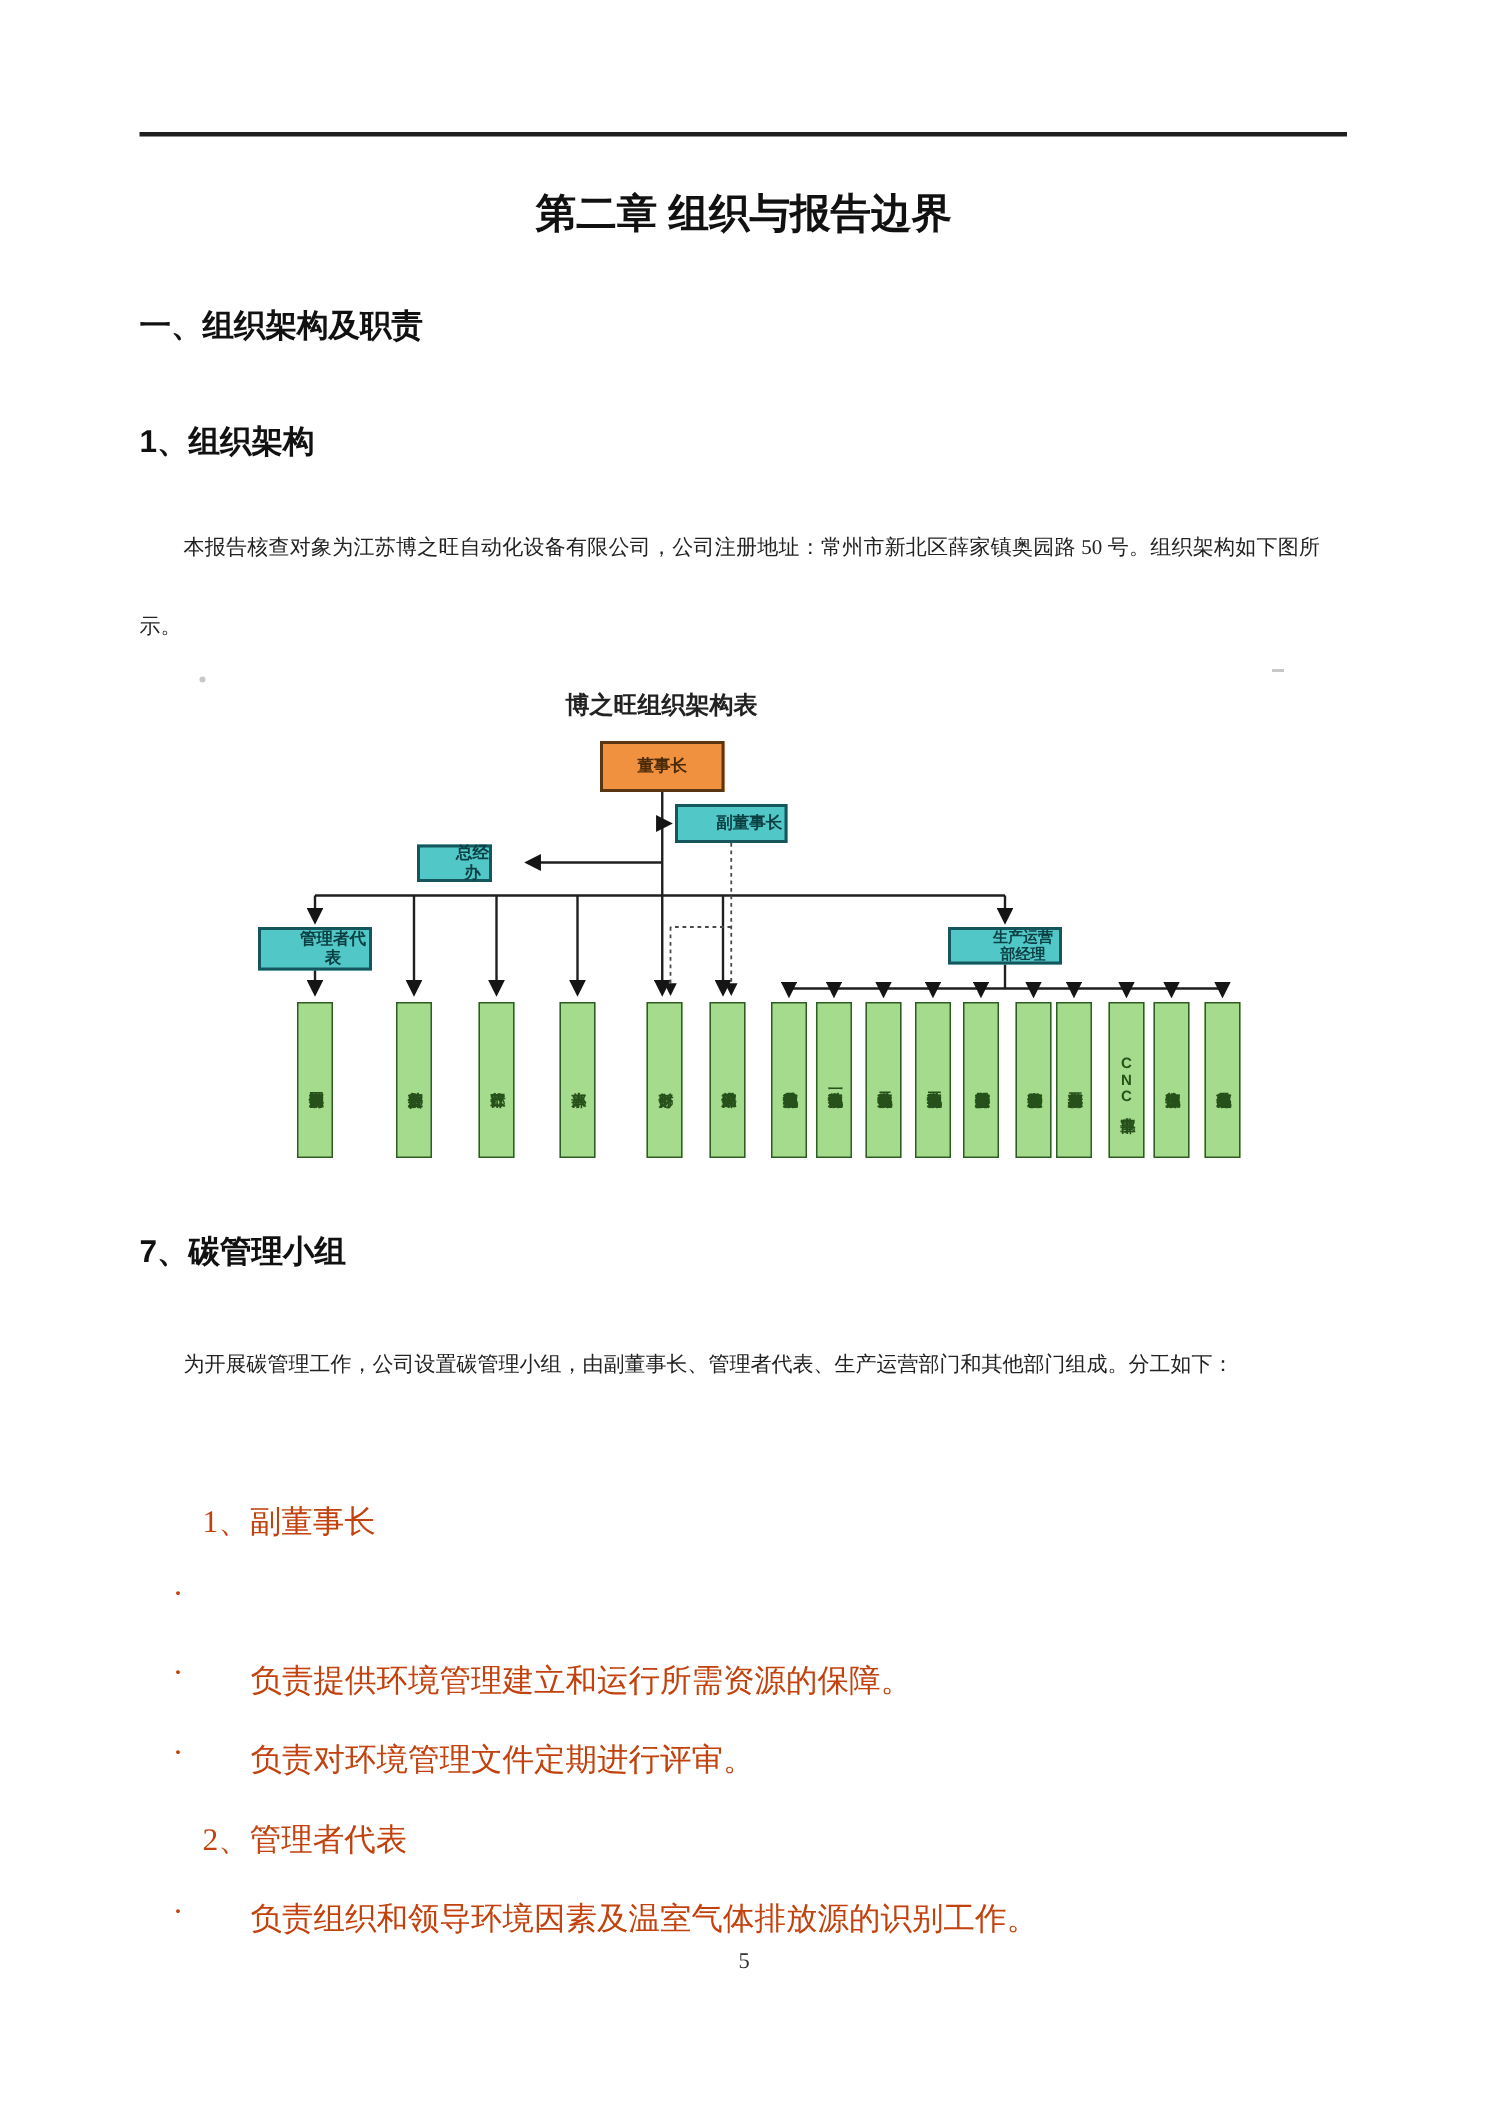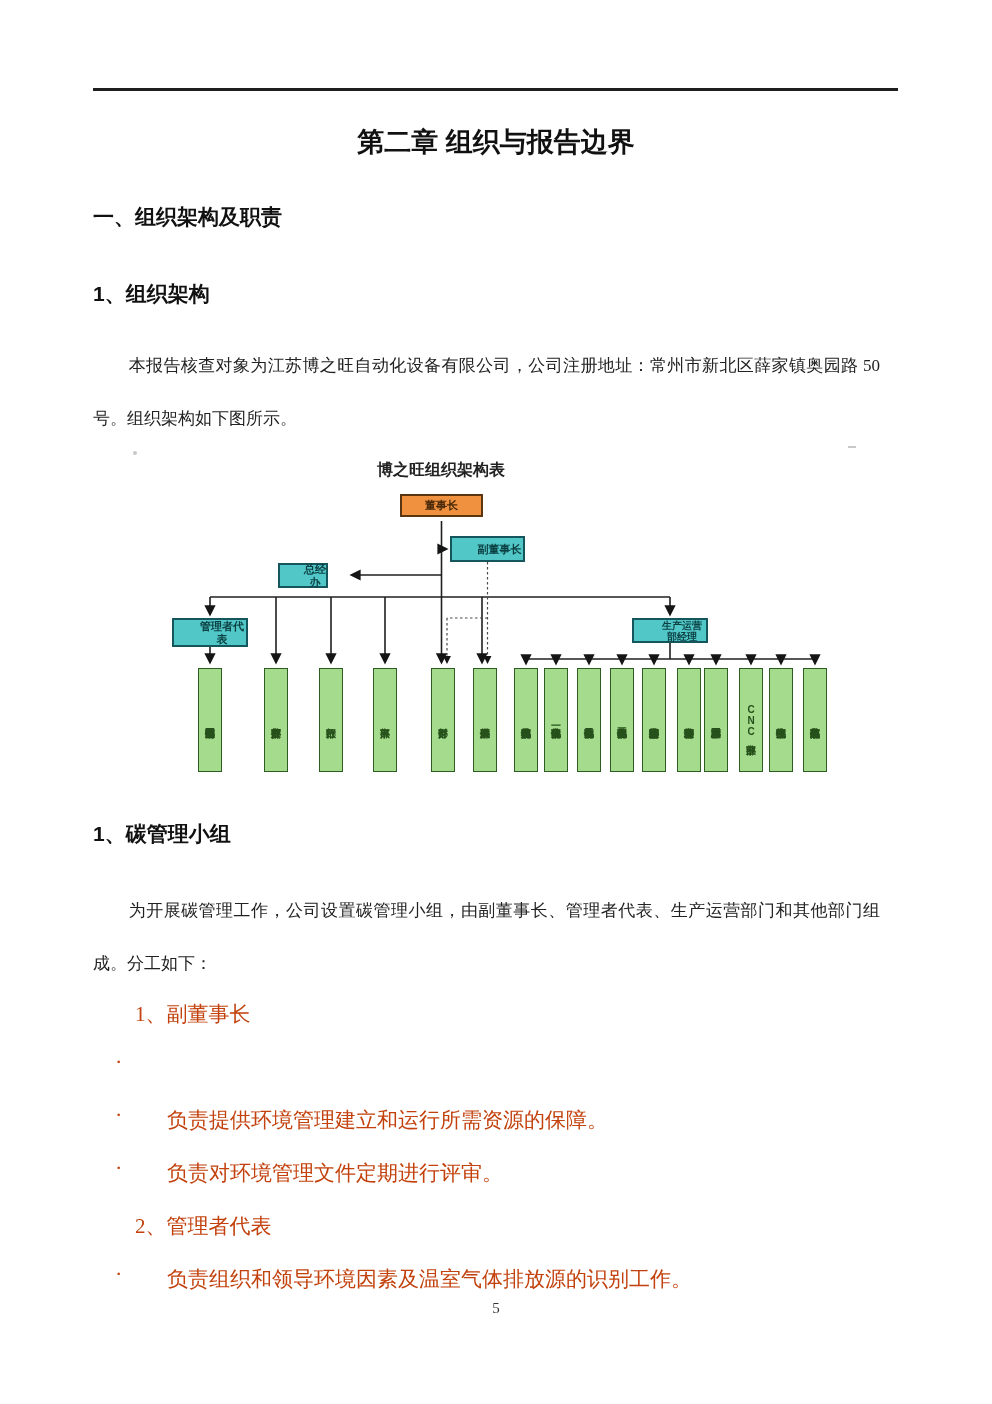--- a/index.html
+++ b/index.html
@@ -8,21 +8,21 @@
     font-family:"Liberation Serif","DejaVu Serif",serif;color:#1c1c1c;
     overflow:hidden;
   }
   .abs{position:absolute;}
   .sans{font-family:"Liberation Sans","DejaVu Sans",sans-serif;}
 
   
   .top-rule{left:93px;top:88px;width:805px;height:3px;background:#1f1f1f;}
   .doc-title{left:0;top:124px;width:992px;text-align:center;font-size:27px;font-weight:bold;color:#111;}
   .h-sec{left:93px;font-size:21px;font-weight:bold;color:#111;}
-  .para{left:93px;width:787px;font-size:17px;line-height:53px;text-align:justify;text-indent:2.1em;color:#222;}
+  .para{left:93px;width:787px;font-size:14px;line-height:53px;text-align:justify;text-indent:2.1em;color:#222;}
   .list-row{left:0;width:900px;height:30px;font-size:21px;color:#c2410c;}
   .list-label{position:absolute;left:135px;top:0;}
   .list-bullet{position:absolute;left:115px;top:-4px;font-size:22px;}
   .list-text{position:absolute;left:167px;top:0;}
   .page-num{left:0;top:1300px;width:992px;text-align:center;font-size:15px;color:#333;}
 
   
   .chart{left:130px;top:448px;width:740px;height:345px;background:#fff;}
   .chart svg{position:absolute;left:0;top:0;}
   .chart-title{position:absolute;left:161px;top:12px;width:300px;text-align:center;
@@ -85,21 +85,21 @@
 
     <g stroke="#4a4a4a" stroke-width="1.2" stroke-dasharray="2.5,2.5" fill="none">
       <line x1="357.5" y1="114" x2="357.5" y2="214" marker-end="url(#ah)"></line>
       <line x1="357.5" y1="170" x2="317" y2="170"></line>
       <line x1="317" y1="170" x2="317" y2="214" marker-end="url(#ah)"></line>
     </g>
   </svg>
 
   <div class="chart-title sans">博之旺组织架构表</div>
 
-  <div class="node orange sans" style="left:270px;top:46px;width:83px;height:23px;">董事长</div>
+  <div class="node orange sans" style="left:270px;top:46px;width:83px;height:34px;">董事长</div>
   <div class="node cyan sans" style="left:320px;top:88px;width:75px;height:26px;">副董事长</div>
   <div class="node cyan sans" style="left:148px;top:115px;width:50px;height:25px;">总经办</div>
   <div class="node cyan sans" style="left:42px;top:170px;width:76px;height:29px;">管理者代表</div>
   <div class="node cyan sans" style="left:502px;top:170px;width:76px;height:25px;font-size:10px;">生产运营部经理</div>
 
   <div class="node green sans" style="left:68px;top:220px;width:24px;height:104px;">国内销售事业部</div>
   <div class="node green sans" style="left:134px;top:220px;width:24px;height:104px;">外贸事业部</div>
   <div class="node green sans" style="left:189px;top:220px;width:24px;height:104px;">行政部</div>
   <div class="node green sans" style="left:243px;top:220px;width:24px;height:104px;">人事部</div>
   <div class="node green sans" style="left:301px;top:220px;width:24px;height:104px;">财务部</div>
@@ -113,21 +113,21 @@
   <div class="node green sans" style="left:547px;top:220px;width:24px;height:104px;">精密设备事业部</div>
   <div class="node green sans" style="left:574px;top:220px;width:24px;height:104px;">精加工事业部</div>
   <div class="node green sans" style="left:609px;top:220px;width:24px;height:104px;">CNC事业部</div>
   <div class="node green sans" style="left:639px;top:220px;width:24px;height:104px;">物流事业部</div>
   <div class="node green sans" style="left:673px;top:220px;width:24px;height:104px;">商品包装事业部</div>
 </div>
 
 <div class="abs artifact" style="left:133px;top:451px;width:4px;height:4px;border-radius:2px;"></div>
 <div class="abs artifact" style="left:848px;top:446px;width:8px;height:2px;"></div>
 
-<div class="abs h-sec sans" style="top:820px;">1、碳管理小组</div>
+<div class="abs h-sec sans" style="top:820px;">7、碳管理小组</div>
 <div class="abs para" style="top:884px;">为开展碳管理工作，公司设置碳管理小组，由副董事长、管理者代表、生产运营部门和其他部门组成。分工如下：</div>
 
 <div class="abs list-row" style="top:1000px;">
   <span class="list-label">1、副董事长</span>
 </div>
 <div class="abs list-row" style="top:1053px;">
   <span class="list-bullet">·</span>
 </div>
 <div class="abs list-row" style="top:1106px;">
   <span class="list-bullet">·</span>

